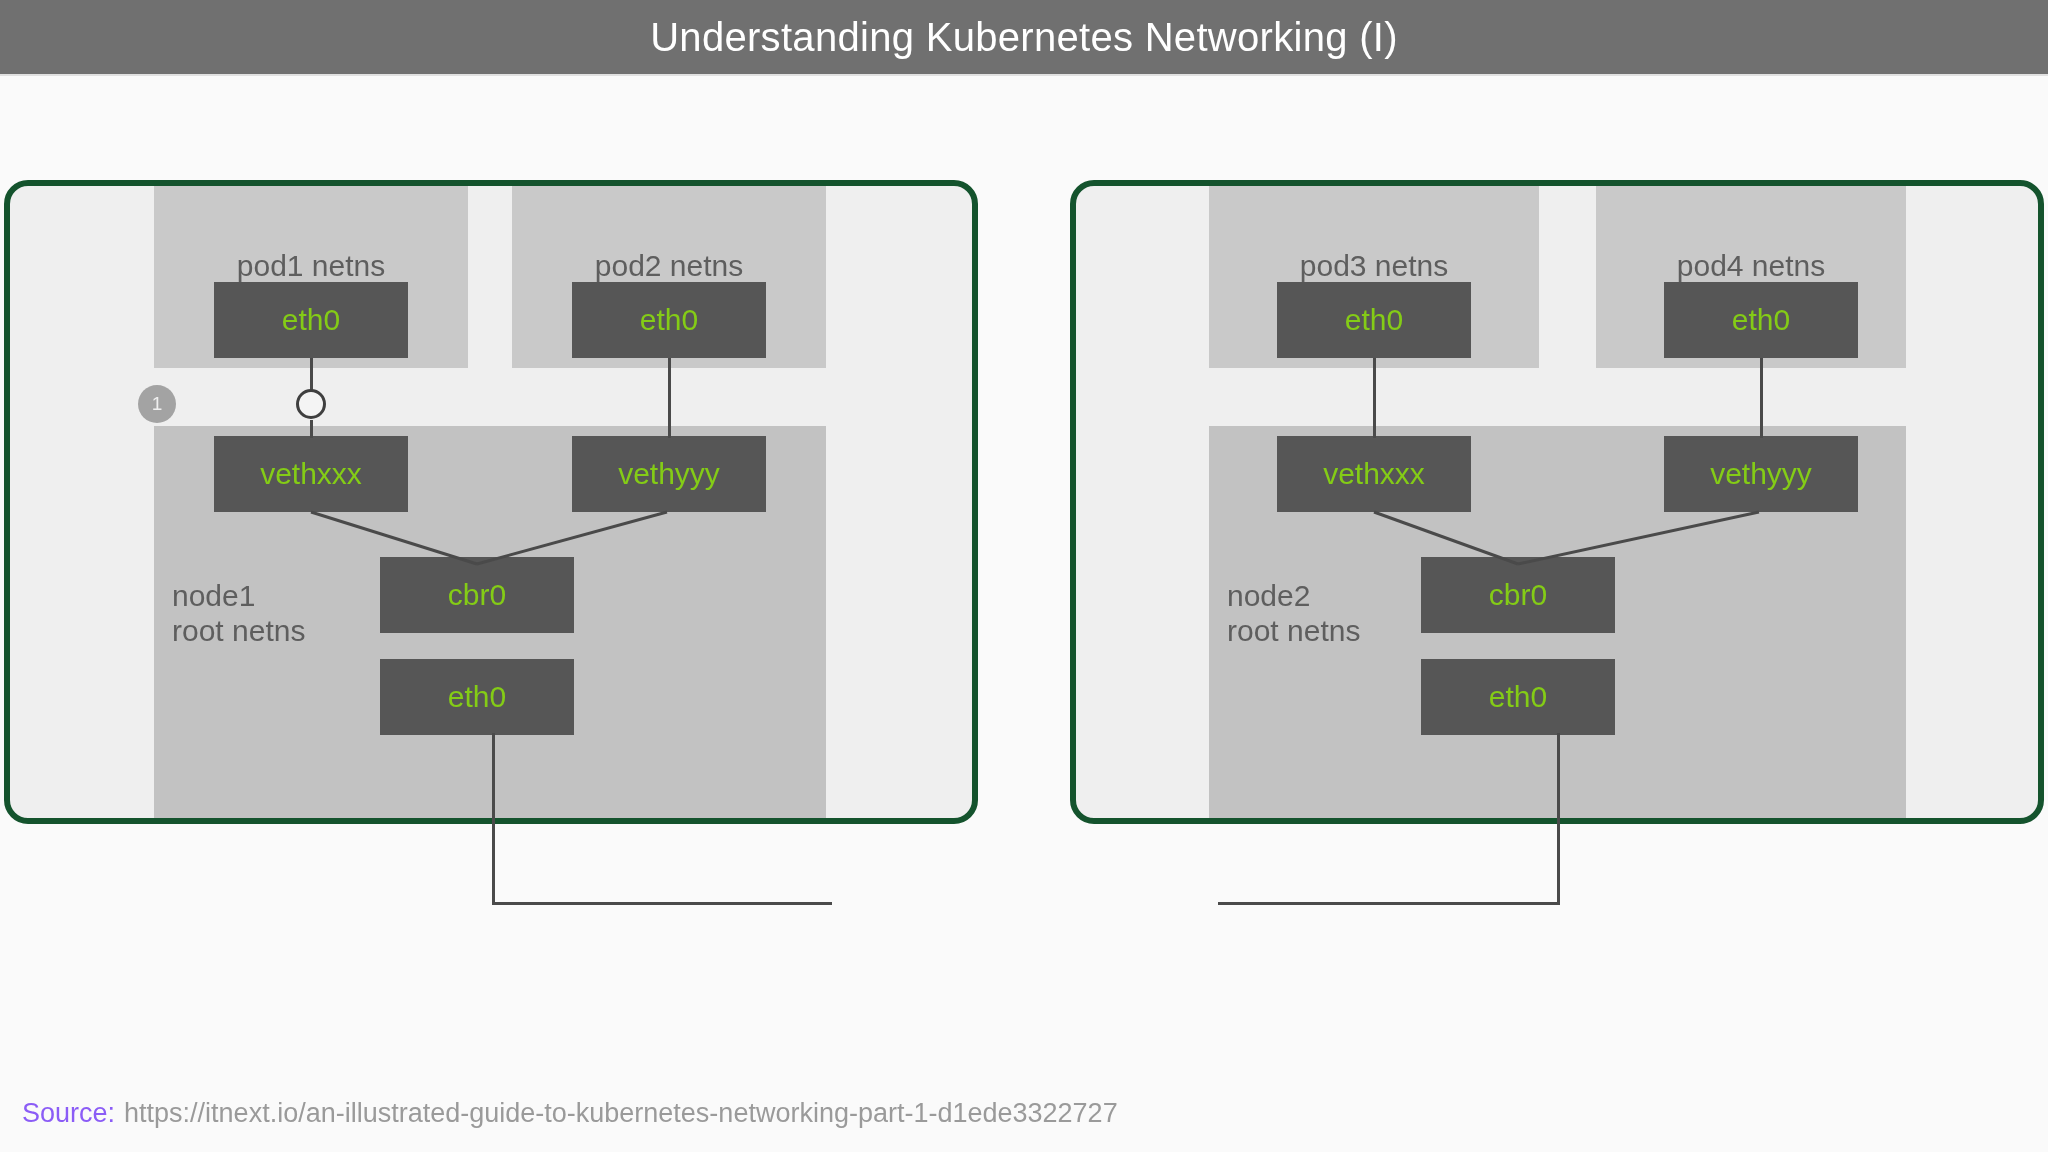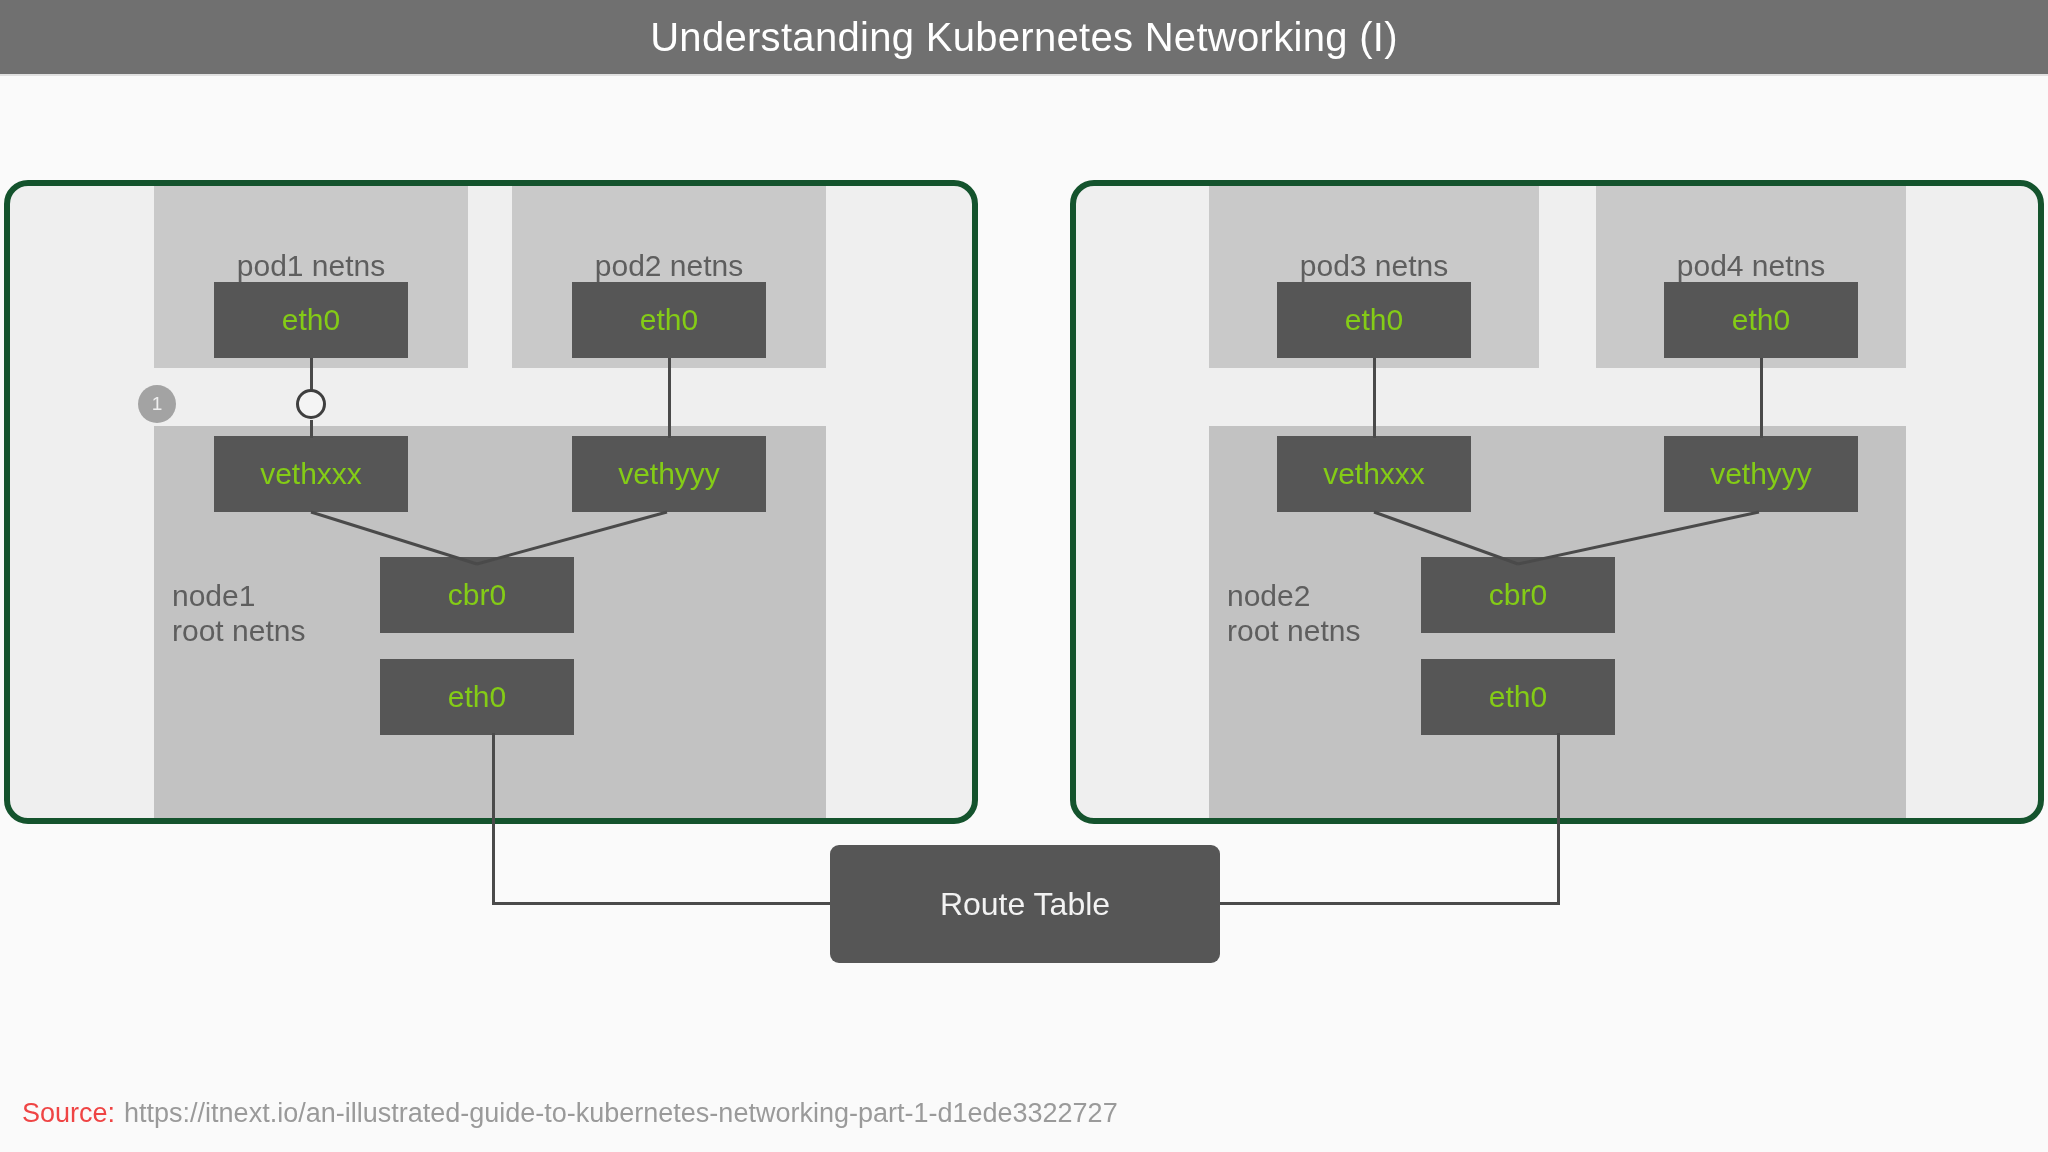--- a/index.html
+++ b/index.html
@@ -151,21 +151,21 @@
   .source {
     position: absolute;
     left: 22px; top: 1098px;
     font-size: 27px;
     color: #202020;
     white-space: nowrap;
     display: flex;
     align-items: baseline;
     gap: 9px;
   }
-  .source-label { color: #ef4444; }
+  .source-label { color: #8b5cf6; }
   .source-link {
     color: #9a9a9a;
     text-underline-offset: 3px;
   }
 </style>
 </head>
 <body>
 
 <div class="slide">
 
@@ -239,21 +239,20 @@
         <line x1="683" y1="326" x2="442" y2="378" stroke="#4a4a4a" stroke-width="3"></line>
       </svg>
     </div>
 
     <div class="link link-v" style="left:492px; top:643px; height:172px;"></div>
     <div class="link link-h" style="left:492px; top:812px; width:340px;"></div>
 
     <div class="link link-v" style="left:1557px; top:643px; height:172px;"></div>
     <div class="link link-h" style="left:1218px; top:812px; width:342px;"></div>
 
-    <div class="route-table">Route Table</div>
 
   </div>
 
   <div class="source">
     <span class="source-label">Source:</span>
     <span class="source-link">https://itnext.io/an-illustrated-guide-to-kubernetes-networking-part-1-d1ede3322727</span>
   </div>
 
 </div>
 

